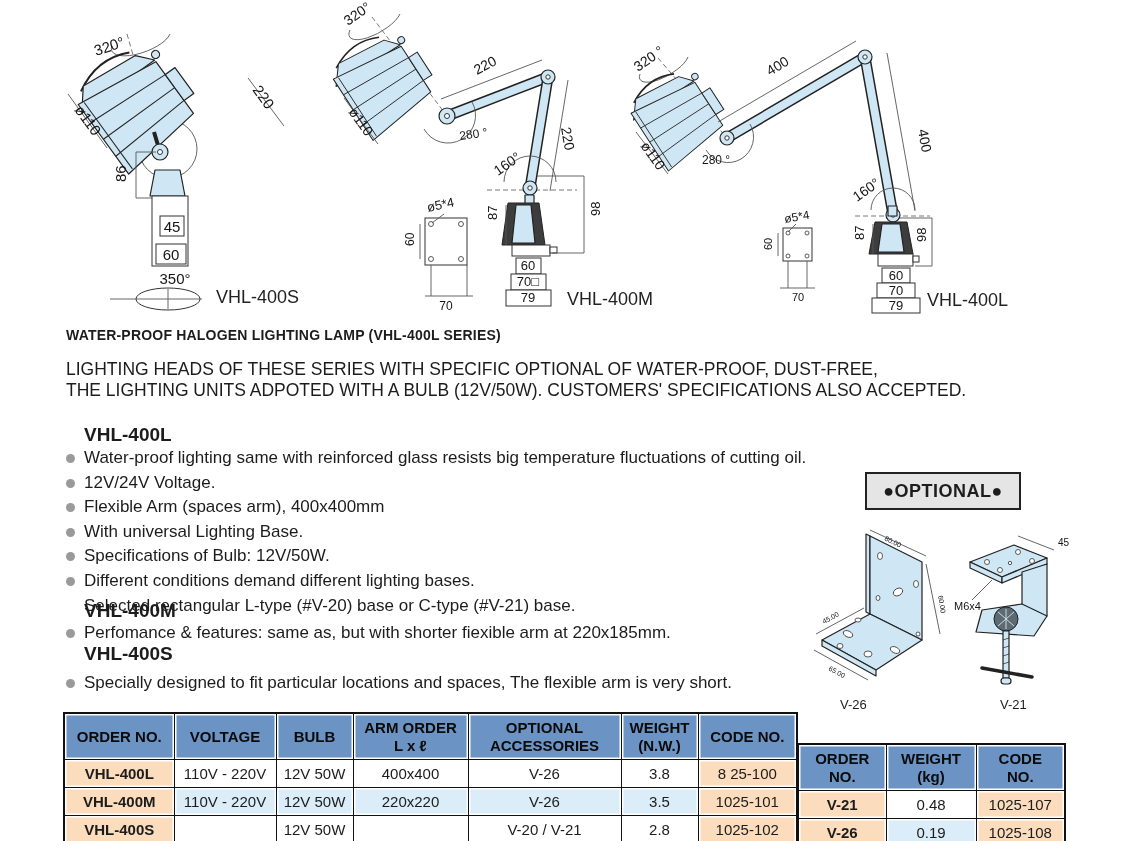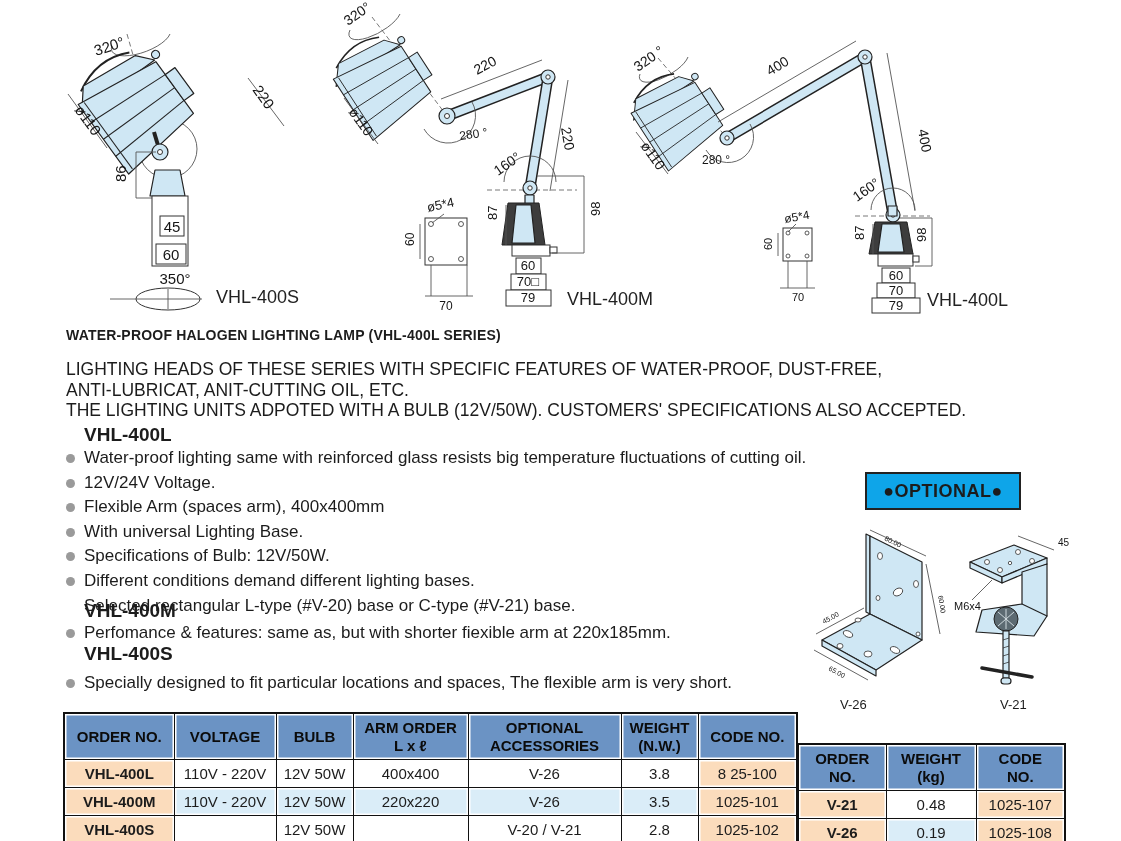--- a/index.html
+++ b/index.html
@@ -19,21 +19,21 @@
   
   .title{font-size:14px;font-weight:bold;letter-spacing:.2px;}
   .intro{font-size:17.5px;line-height:20.5px;width:1010px;}
   .sec-head{font-size:19px;font-weight:bold;}
   .bullets{font-size:17px;}
   .b-row{position:relative;padding-left:18px;line-height:24.6px;}
   .b-dot{position:absolute;left:0;top:8px;width:9px;height:9px;border-radius:50%;background:#9a9a9a;}
   .b-cont{padding-left:18px;line-height:24.6px;}
   .justify{text-align:justify;line-height:23px;margin-top:8px;}
   
-  .opt-badge{left:865px;top:472px;width:152px;height:34px;background:#0ea5e9;border:2px solid #222;
+  .opt-badge{left:865px;top:472px;width:152px;height:34px;background:#e5e5e5;border:2px solid #222;
     display:flex;align-items:center;justify-content:center;font-weight:bold;font-size:18px;letter-spacing:.5px;}
   
   table{border-collapse:collapse;table-layout:fixed;}
   .spec{border:2.5px solid #111;}
   .spec th,.spec td{border:1.5px solid #111;text-align:center;vertical-align:middle;padding:0;overflow:hidden;}
   .spec th{background:#6b93c4;color:#0b0b0b;font-size:15px;font-weight:bold;line-height:1.18;
     box-shadow:inset 0 0 0 1.5px #fff;white-space:pre-line;}
   .spec td{font-size:15px;background:#fff;}
   .c-peach{background:#fbdcbc !important;box-shadow:inset 0 0 0 1.5px #fff;}
   .c-lblue{background:#daedf8 !important;box-shadow:inset 0 0 0 1.5px #fff;}
@@ -208,22 +208,21 @@
   <text x="142" y="248" font-size="11" transform="rotate(-90 142 248)">60</text>
   <line class="dim" x1="158" y1="259" x2="158" y2="286"></line>
   <line class="dim" x1="177" y1="259" x2="177" y2="286"></line>
   <line class="dim" x1="150" y1="286" x2="185" y2="286"></line>
   <text x="168" y="299" font-size="11" text-anchor="middle">70</text>
 </svg>
 <span class="abs dwg-label" style="left:927px;top:290px">VHL-400L</span>
 
 <div class="abs title" style="left:66px;top:327px">WATER-PROOF HALOGEN LIGHTING LAMP (VHL-400L SERIES)</div>
 <div class="abs intro" style="left:66px;top:359px">
-  <div>LIGHTING HEADS OF THESE SERIES WITH SPECIFIC  FEATURES OF WATER-PROOF, DUST-FREE,</div>
-  <div>ANTI-LUBRICAT, ANIT-CUTTING OIL, ETC.</div>
+  <div>LIGHTING HEADS OF THESE SERIES WITH SPECIFIC  OPTIONAL OF WATER-PROOF, DUST-FREE,</div>
   <div>THE LIGHTING UNITS ADPOTED WITH A BULB (12V/50W). CUSTOMERS' SPECIFICATIONS ALSO ACCEPTED.</div>
 </div>
 
 <div class="abs sec-head" style="left:84px;top:424px">VHL-400L</div>
 <div class="abs bullets" style="left:66px;top:446px;width:860px">
   <div class="b-row"><span class="b-dot"></span><span>Water-proof lighting same with reinforced glass resists big temperature fluctuations of cutting oil.</span></div>
   <div class="b-row"><span class="b-dot"></span><span>12V/24V Voltage.</span></div>
   <div class="b-row"><span class="b-dot"></span><span>Flexible Arm (spaces arm), 400x400mm</span></div>
   <div class="b-row"><span class="b-dot"></span><span>With universal Lighting Base.</span></div>
   <div class="b-row"><span class="b-dot"></span><span>Specifications of Bulb: 12V/50W.</span></div>

